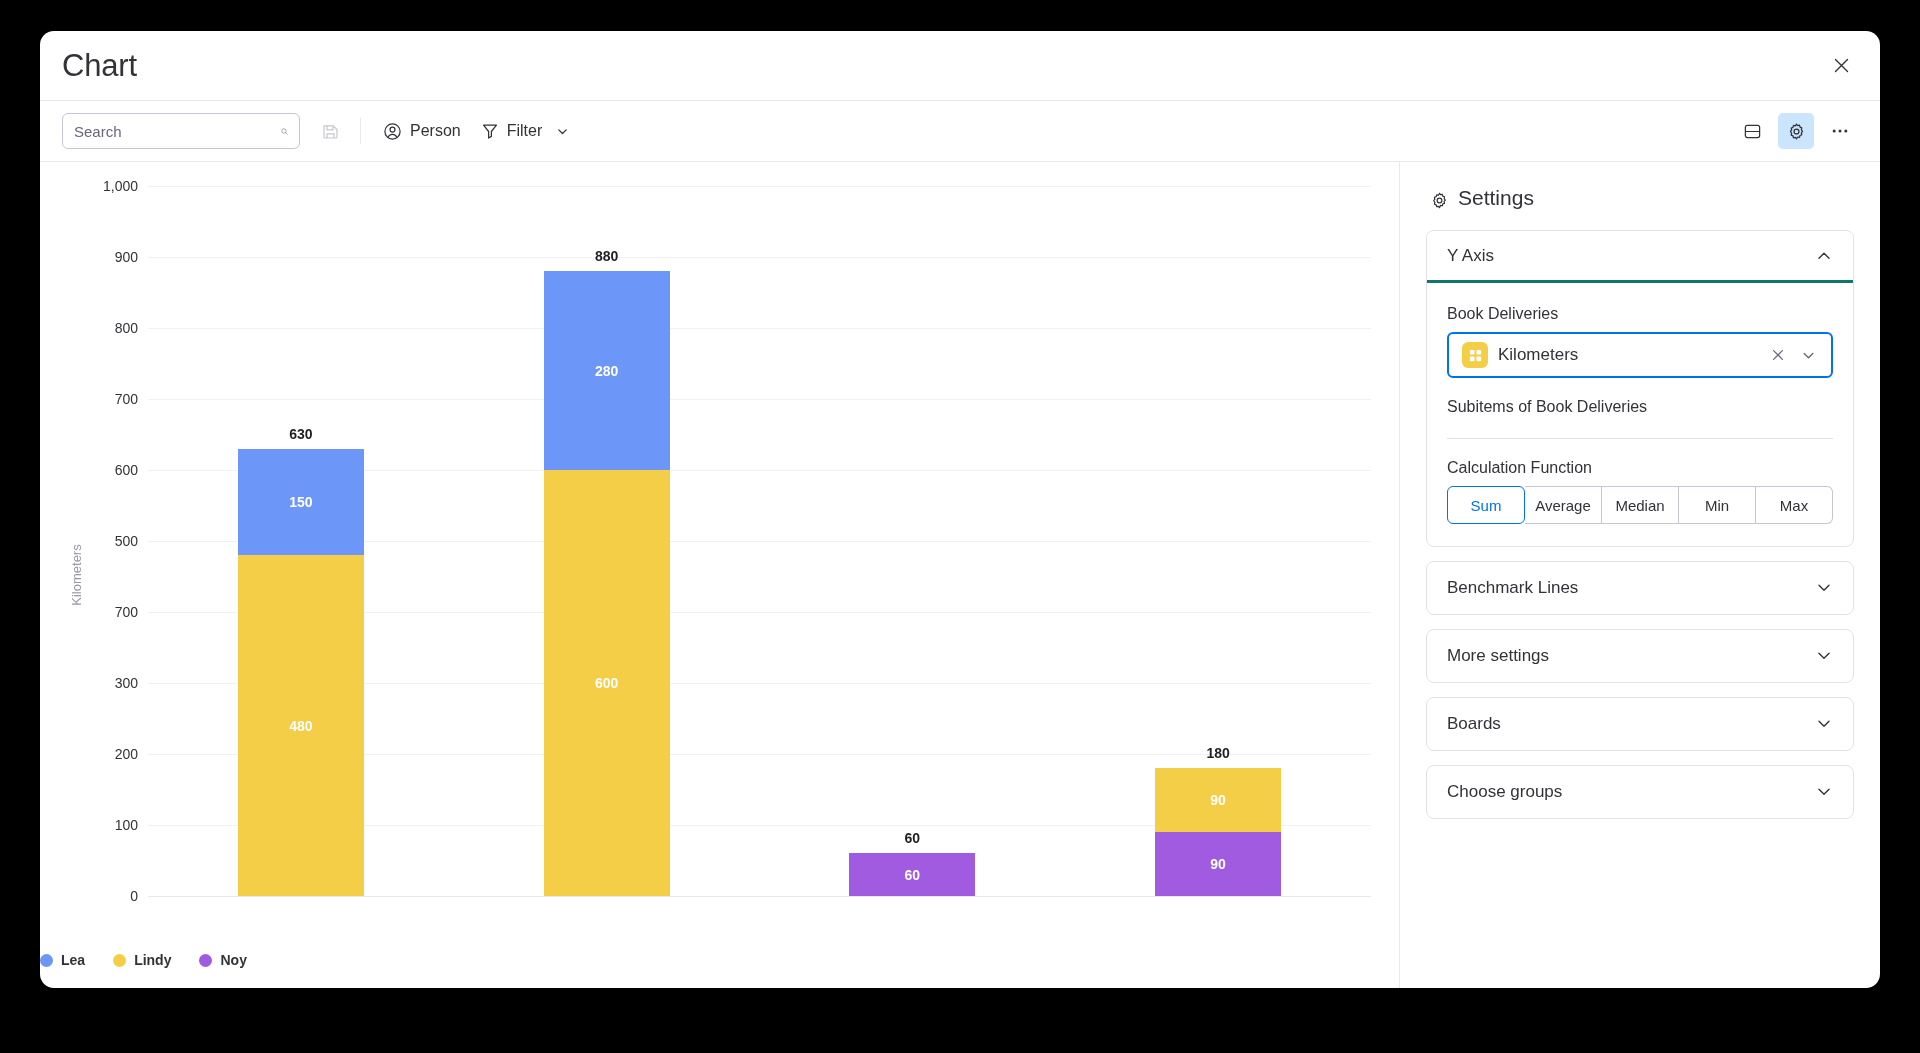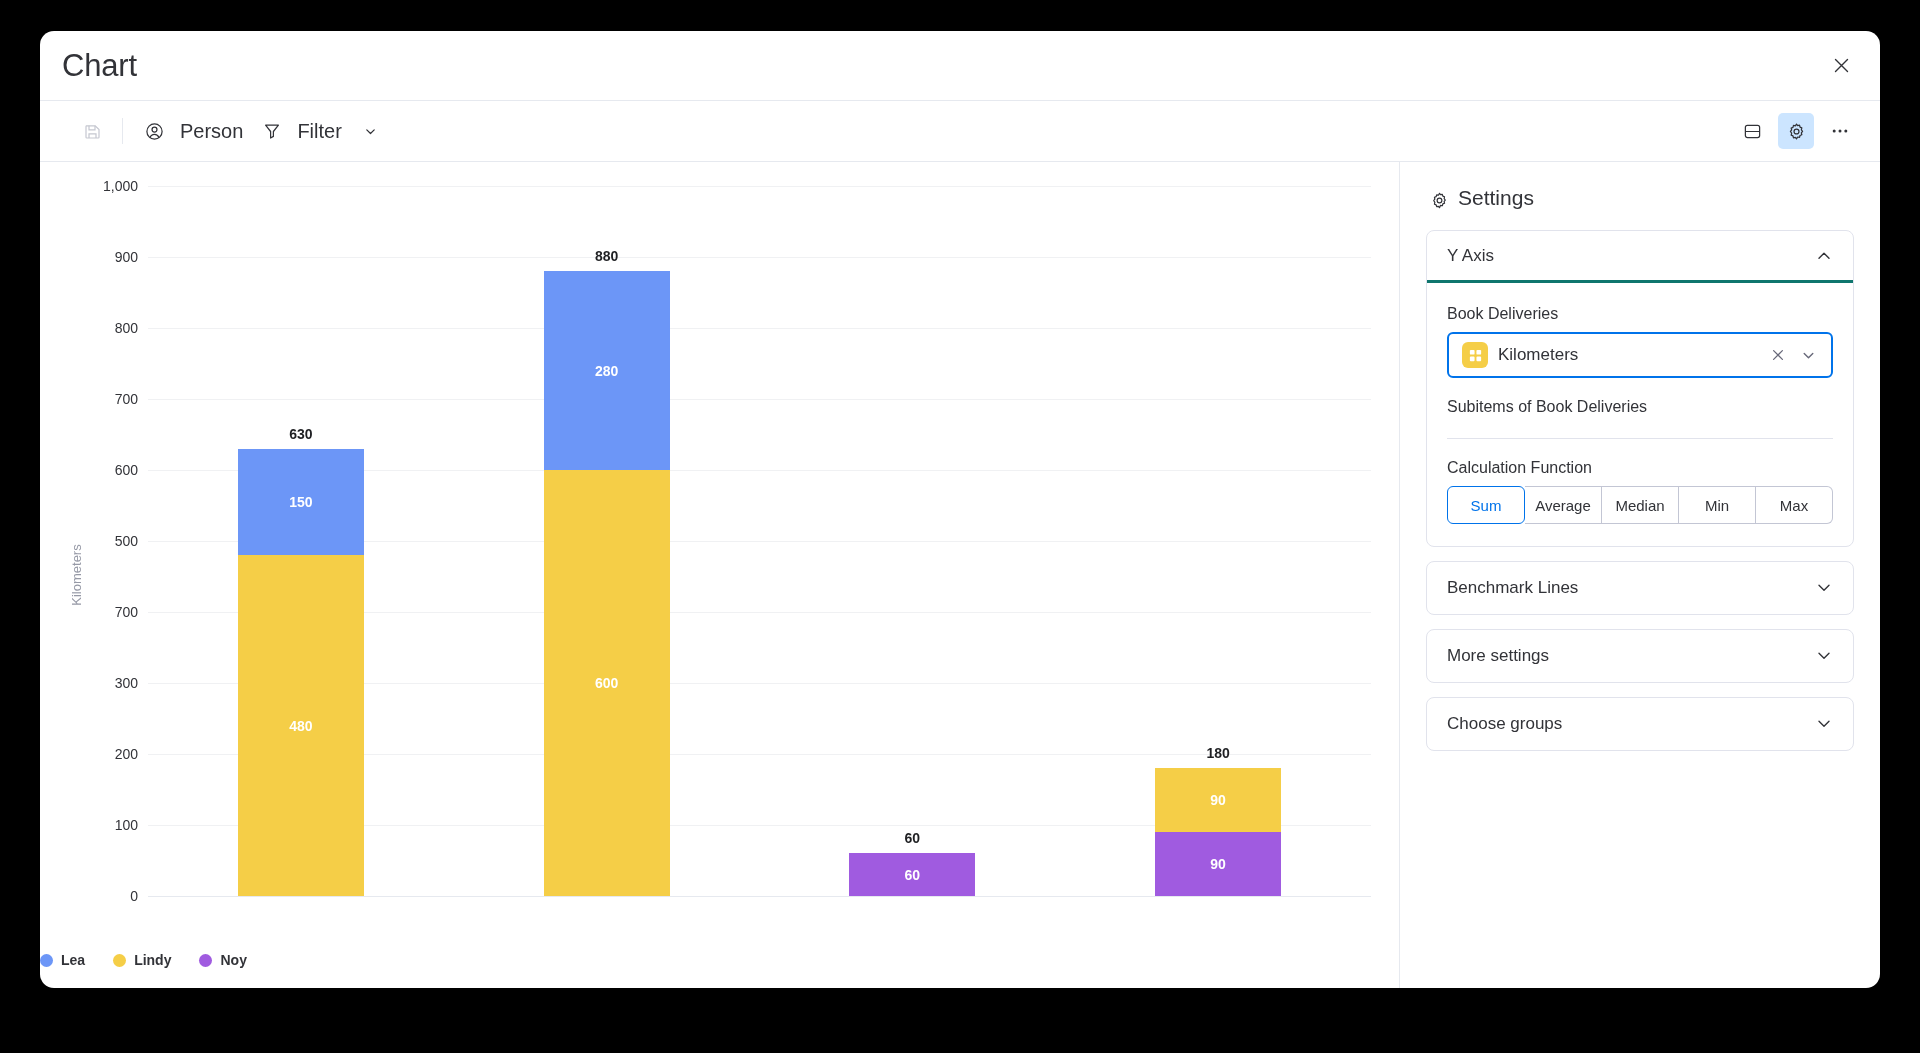--- a/index.html
+++ b/index.html
@@ -92,24 +92,24 @@
   .icon-btn.disabled { color: #c5c7d0; cursor: default; }
   .icon-btn.active { background: #cce5ff; }
   .divider-v {
     width: 1px; height: 26px;
     background: #e6e9ef;
     margin: 0 12px;
   }
   .tool-pill {
     height: 36px;
     display: flex; align-items: center;
-    gap: 16px;
+    gap: 8px;
     padding: 0 10px;
     border-radius: 5px;
-    font-size: 20px;
+    font-size: 16px;
     color: #323338;
     cursor: pointer;
   }
   .spacer { flex: 1; }
 
   
   .body {
     flex: 1;
     display: flex;
     min-height: 0;
@@ -358,20 +358,27 @@
     <div class="titlebar">
       <div class="title">Chart</div>
       <div class="close-btn">
         <svg width="19" height="19" viewBox="0 0 19 19" fill="none">
           <path d="M3.5 3.5L15.5 15.5M15.5 3.5L3.5 15.5" stroke="currentColor" stroke-width="1.4" stroke-linecap="round"></path>
         </svg>
       </div>
     </div>
 
     <div class="toolbar">
+      <div class="search-box">
+        <input placeholder="Search" style="">
+        <svg width="17" height="17" viewBox="0 0 17 17" fill="none">
+          <circle cx="7.2" cy="7.2" r="5.3" stroke="#676879" stroke-width="1.3"></circle>
+          <path d="M11.2 11.2L15.3 15.3" stroke="#676879" stroke-width="1.3" stroke-linecap="round"></path>
+        </svg>
+      </div>
 
       <div style="width:12px"></div>
       <div class="icon-btn disabled">
         <svg width="19" height="19" viewBox="0 0 19 19" fill="none">
           <path d="M3 3.8h9.2L16 7.6V15.2a.8.8 0 0 1-.8.8H3.8a.8.8 0 0 1-.8-.8V4.6A.8.8 0 0 1 3.8 3.8Z" stroke="currentColor" stroke-width="1.2"></path>
           <path d="M6 3.8v4h6v-4M6 16v-4.2h7V16" stroke="currentColor" stroke-width="1.2"></path>
         </svg>
       </div>
       <div class="divider-v"></div>
 
@@ -564,20 +571,28 @@
             <div class="acc">
               <div class="acc-head">
                 <span class="acc-head-label">More settings</span>
                 <svg width="18" height="18" viewBox="0 0 18 18" fill="none">
                   <path d="M4 6.2 9 11.2l5-5" stroke="#323338" stroke-width="1.4" stroke-linecap="round" stroke-linejoin="round"></path>
                 </svg>
               </div>
             </div>
             <div class="acc">
               <div class="acc-head">
+                <span class="acc-head-label">Boards</span>
+                <svg width="18" height="18" viewBox="0 0 18 18" fill="none">
+                  <path d="M4 6.2 9 11.2l5-5" stroke="#323338" stroke-width="1.4" stroke-linecap="round" stroke-linejoin="round"></path>
+                </svg>
+              </div>
+            </div>
+            <div class="acc">
+              <div class="acc-head">
                 <span class="acc-head-label">Choose groups</span>
                 <svg width="18" height="18" viewBox="0 0 18 18" fill="none">
                   <path d="M4 6.2 9 11.2l5-5" stroke="#323338" stroke-width="1.4" stroke-linecap="round" stroke-linejoin="round"></path>
                 </svg>
               </div>
             </div>
           </div>
       </div>
 
     </div>

